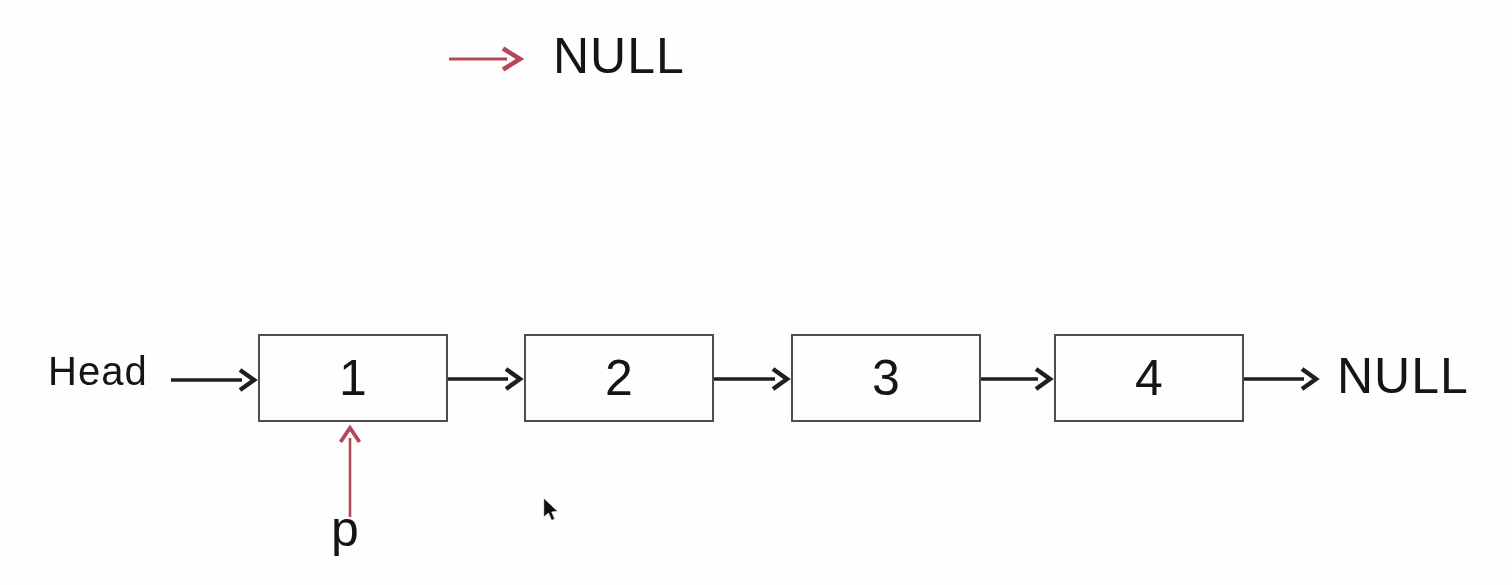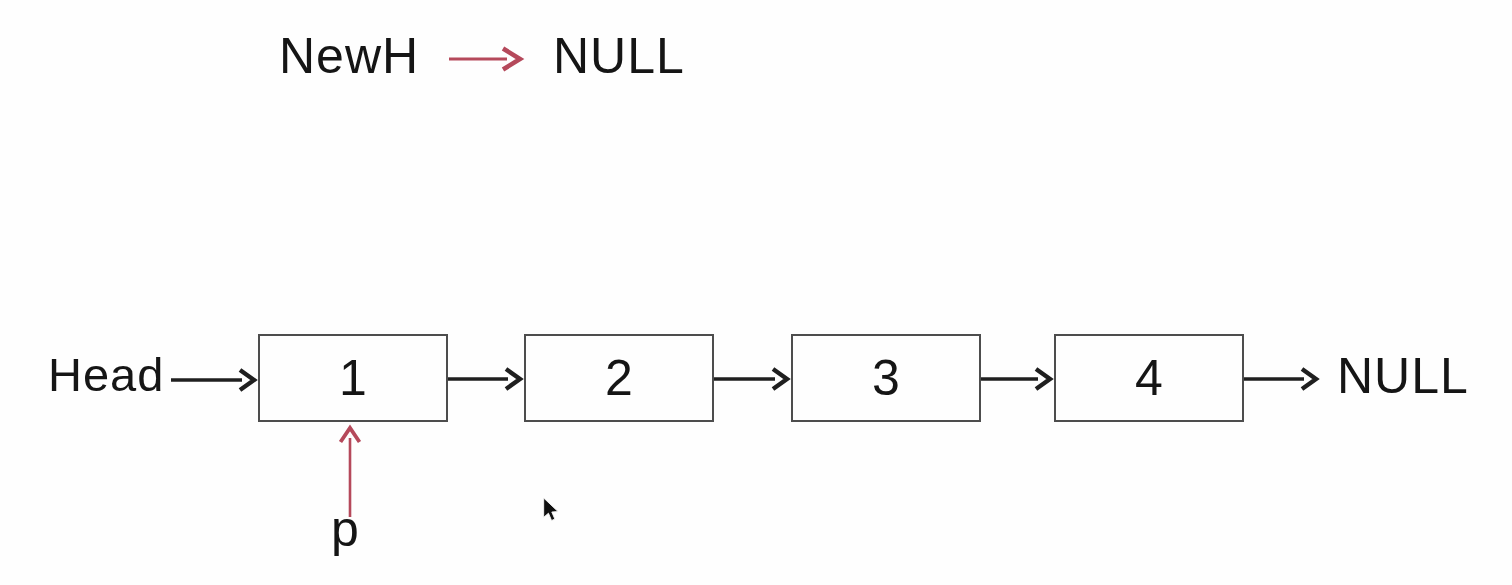--- a/index.html
+++ b/index.html
@@ -21,21 +21,21 @@
   .label {
     position: absolute;
     font-size: 50px;
     line-height: 1.08;
     letter-spacing: 1px;
     color: #151515;
     white-space: nowrap;
   }
   .label-newh   { left: 279px;  top: 29px;  }
   .label-newh-null { left: 553px; top: 29px; }
-  .label-head   { left: 48px;   top: 350px; font-size: 47px; }
+  .label-head   { left: 48px;   top: 350px; font-size: 40px; }
   .label-null-end { left: 1337px; top: 349px; }
   .label-p      { left: 331px;  top: 502px; }
   .node {
     position: absolute;
     top: 334px;
     width: 186px;
     height: 84px;
     border: 2px solid #4d4d4d;
     background: #fefefe;
     display: flex;
@@ -99,21 +99,20 @@
       <line x1="1244" y1="379" x2="1304" y2="379" stroke="#1f1f1f" stroke-width="3.4"></line>
       <polyline points="1302,369 1316,379 1302,389" fill="none" stroke="#1f1f1f" stroke-width="4.4"></polyline>
     </g>
 
     <g>
       <line x1="350" y1="517" x2="350" y2="438" stroke="#b5495b" stroke-width="2.6"></line>
       <polyline points="340.5,442 350,428 359.5,442" fill="none" stroke="#b5495b" stroke-width="3.8"></polyline>
     </g>
   </svg>
 
-  <div class="label label-newh">NewH</div>
   <div class="label label-newh-null">NULL</div>
 
   <div class="label label-head">Head</div>
 
   <div class="node node-1">
     <span>1</span>
   </div>
   <div class="node node-2">
     <span>2</span>
   </div>

